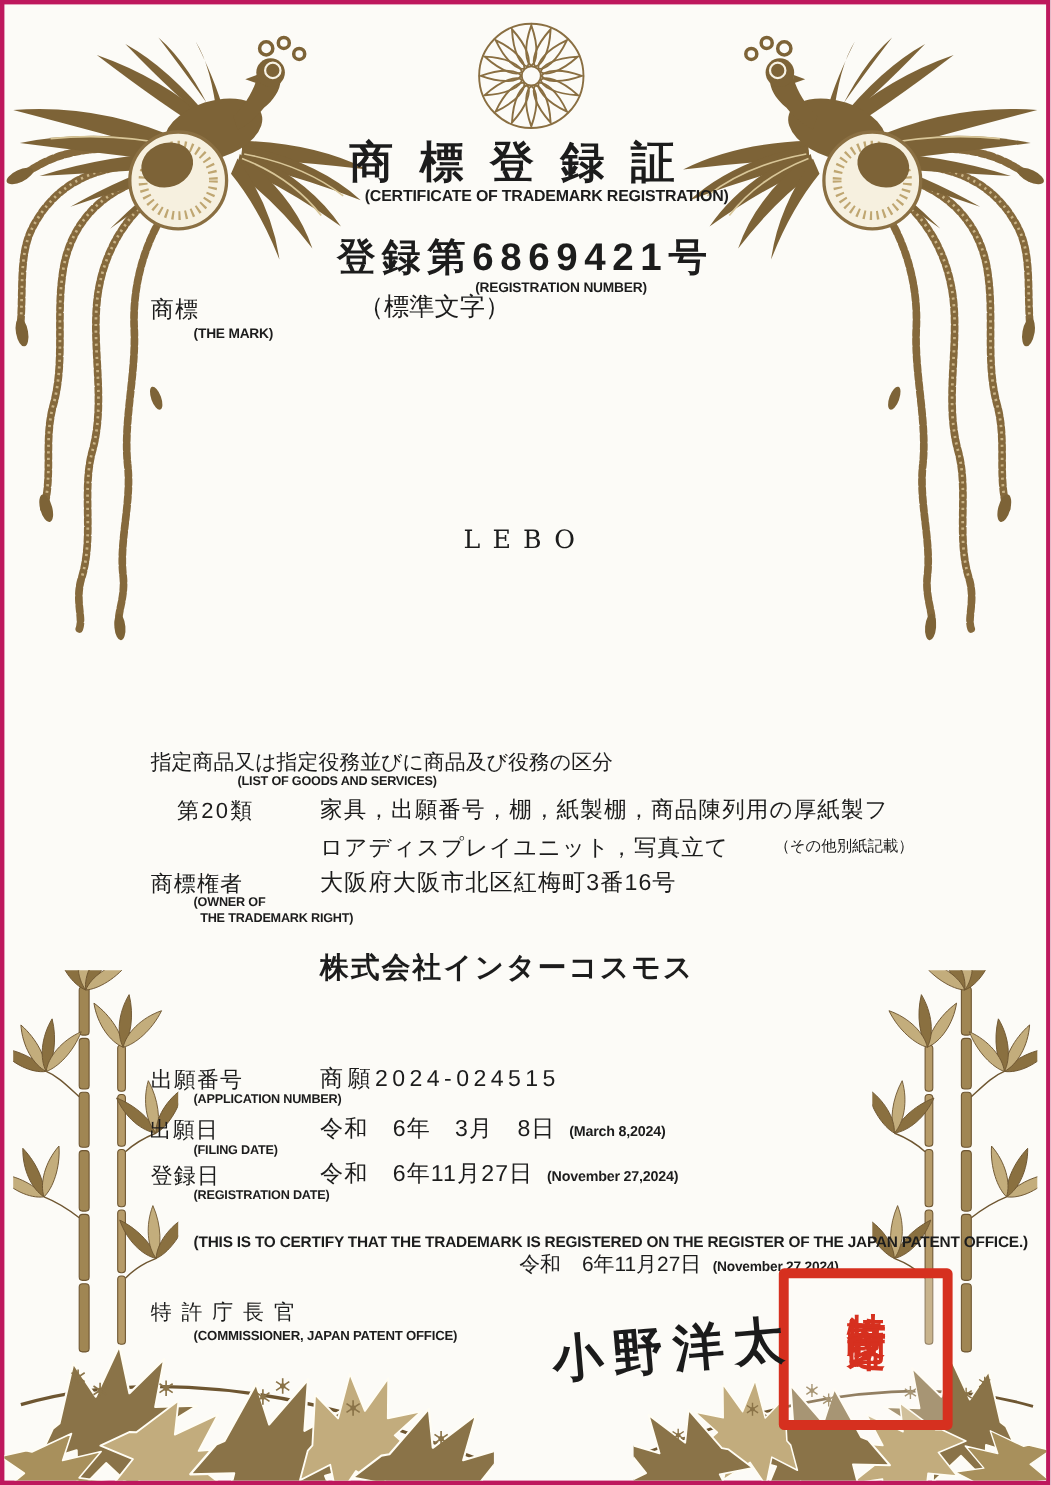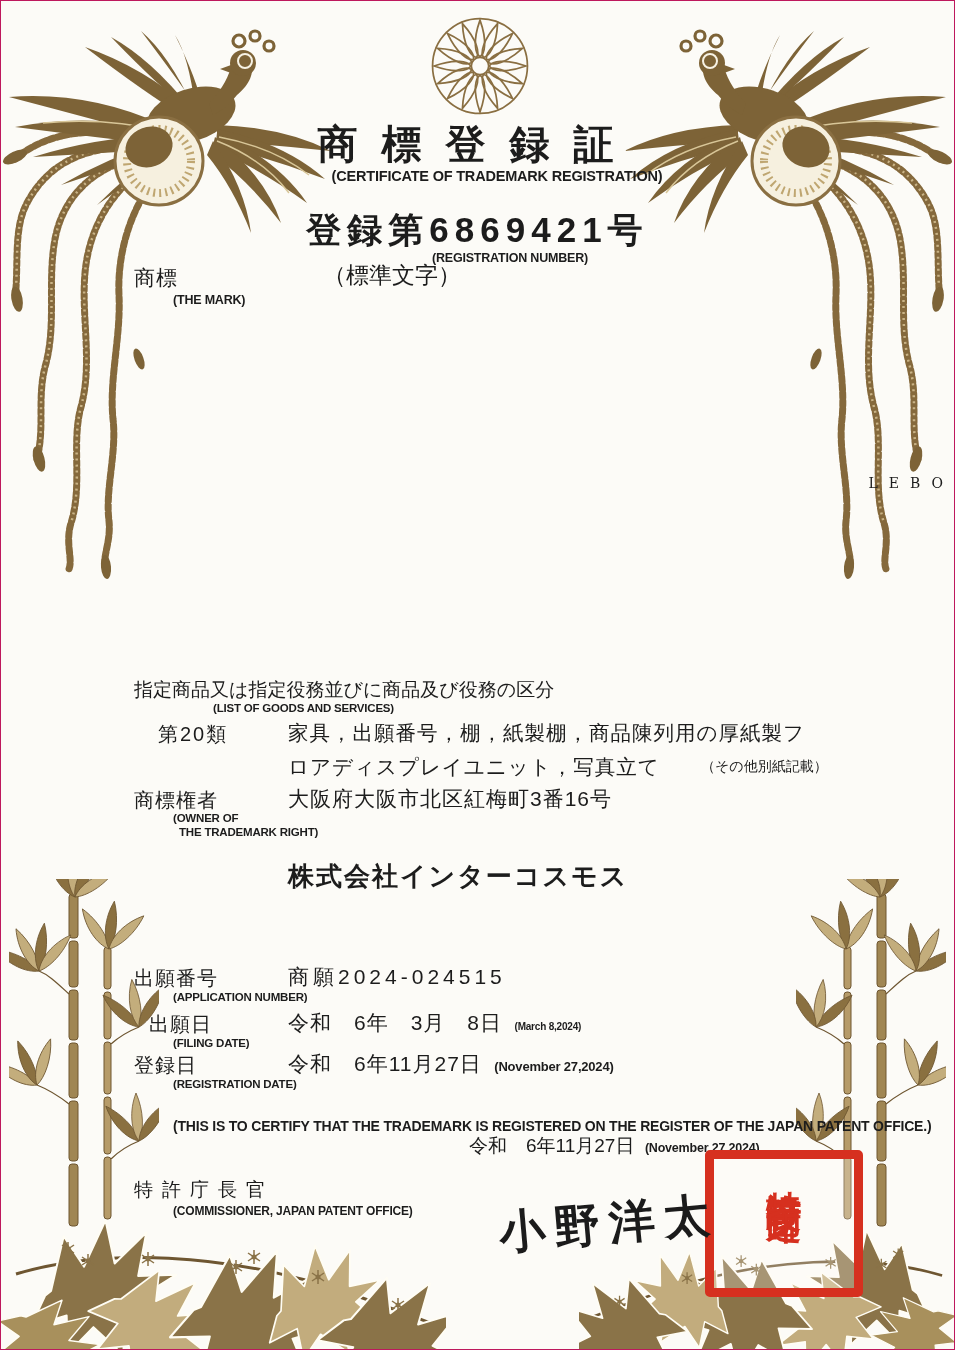--- a/index.html
+++ b/index.html
@@ -1,30 +1,30 @@
 <!DOCTYPE html>
 <html><head>
 <meta charset="utf-8">
 <style>
   html,body { margin:0; padding:0; background:#e8e8e6; }
   .page {
     position:relative; width:955px; height:1350px; margin:0 auto;
     background:#fcfbf7; overflow:hidden; box-sizing:border-box;
-    border:1px solid #be185d;
+    border:4px solid #be185d;
     font-family:"Liberation Sans", sans-serif; color:#1c1c1c;
   }
   .abs { position:absolute; white-space:nowrap; }
   .en { font-weight:700; letter-spacing:-0.2px;margin-left:39px; }
   .center { left:0; right:0; text-align:center; }
   .jp-title { font-size:40px; font-weight:600; letter-spacing:24px; }
   .regno { font-size:35px; font-weight:600; letter-spacing:6px; }
   .label-jp { font-size:20px; letter-spacing:1px; }
   .value-jp { font-size:21px; letter-spacing:1px; }
   .small-en { font-size:11.5px; }
-  .mark-text { font-family:"DejaVu Serif", serif; font-size:14px; letter-spacing:11px;text-align:right; }
+  .mark-text { font-family:"DejaVu Serif", serif; font-size:23px; letter-spacing:11px; }
   .sig {
     font-family:"DejaVu Serif", serif; font-weight:700; font-size:46px;
     letter-spacing:9px; transform:rotate(-5deg); color:#1b1b1b; z-index:10;
   }
   .seal {
     box-sizing:border-box; width:158px; height:147px; border:9px solid #d6301f;
     border-radius:5px; padding:3px 5px; z-index:9; background:rgba(255,253,248,0.25);
   }
   .seal-text {
     writing-mode:vertical-rl; font-family:"DejaVu Serif", serif;
@@ -351,25 +351,25 @@
   <div class="abs label-jp" style="left:133px; top:786px;">商標権者</div>
   <div class="abs en small-en" style="left:133px; top:811px;">(OWNER OF</div>
   <div class="abs en small-en" style="left:139px; top:825px;">THE TRADEMARK RIGHT)</div>
   <div class="abs value-jp" style="left:287px; top:784px;">大阪府大阪市北区紅梅町3番16号</div>
   <div class="abs" style="left:287px; top:858px; font-size:26px; font-weight:600; letter-spacing:2px;">株式会社インターコスモス</div>
 
   <div class="abs label-jp" style="left:133px; top:964px;">出願番号</div>
   <div class="abs en small-en" style="left:133px; top:990px;">(APPLICATION NUMBER)</div>
   <div class="abs value-jp" style="left:287px; top:962px; letter-spacing:4px;">商願2024-024515</div>
 
-  <div class="abs label-jp" style="left:148px; top:1010px;font-family:Liberation Serif, serif;">出願日</div>
+  <div class="abs label-jp" style="left:132px; top:1010px;font-family:Liberation Serif, serif;">出願日</div>
   <div class="abs en small-en" style="left:133px; top:1036px;">(FILING DATE)</div>
   <div class="abs" style="left:287px; top:1008px;">
     <span class="value-jp">令和　6年　3月　8日</span>
-    <span class="en" style="font-size:10px; margin-left:8px;">(March 8,2024)</span>
+    <span class="en" style="font-size:13px; margin-left:8px;">(March 8,2024)</span>
   </div>
 
   <div class="abs label-jp" style="left:133px; top:1051px;">登録日</div>
   <div class="abs en small-en" style="left:133px; top:1077px;">(REGISTRATION DATE)</div>
   <div class="abs" style="left:287px; top:1049px;">
     <span class="value-jp">令和　6年11月27日</span>
     <span class="en" style="font-size:13px; margin-left:8px;">(November 27,2024)</span>
   </div>
 
   <div class="abs en" style="left:133px; top:1117px; font-size:14px;">(THIS IS TO CERTIFY THAT THE TRADEMARK IS REGISTERED ON THE REGISTER OF THE JAPAN PATENT OFFICE.)</div>

